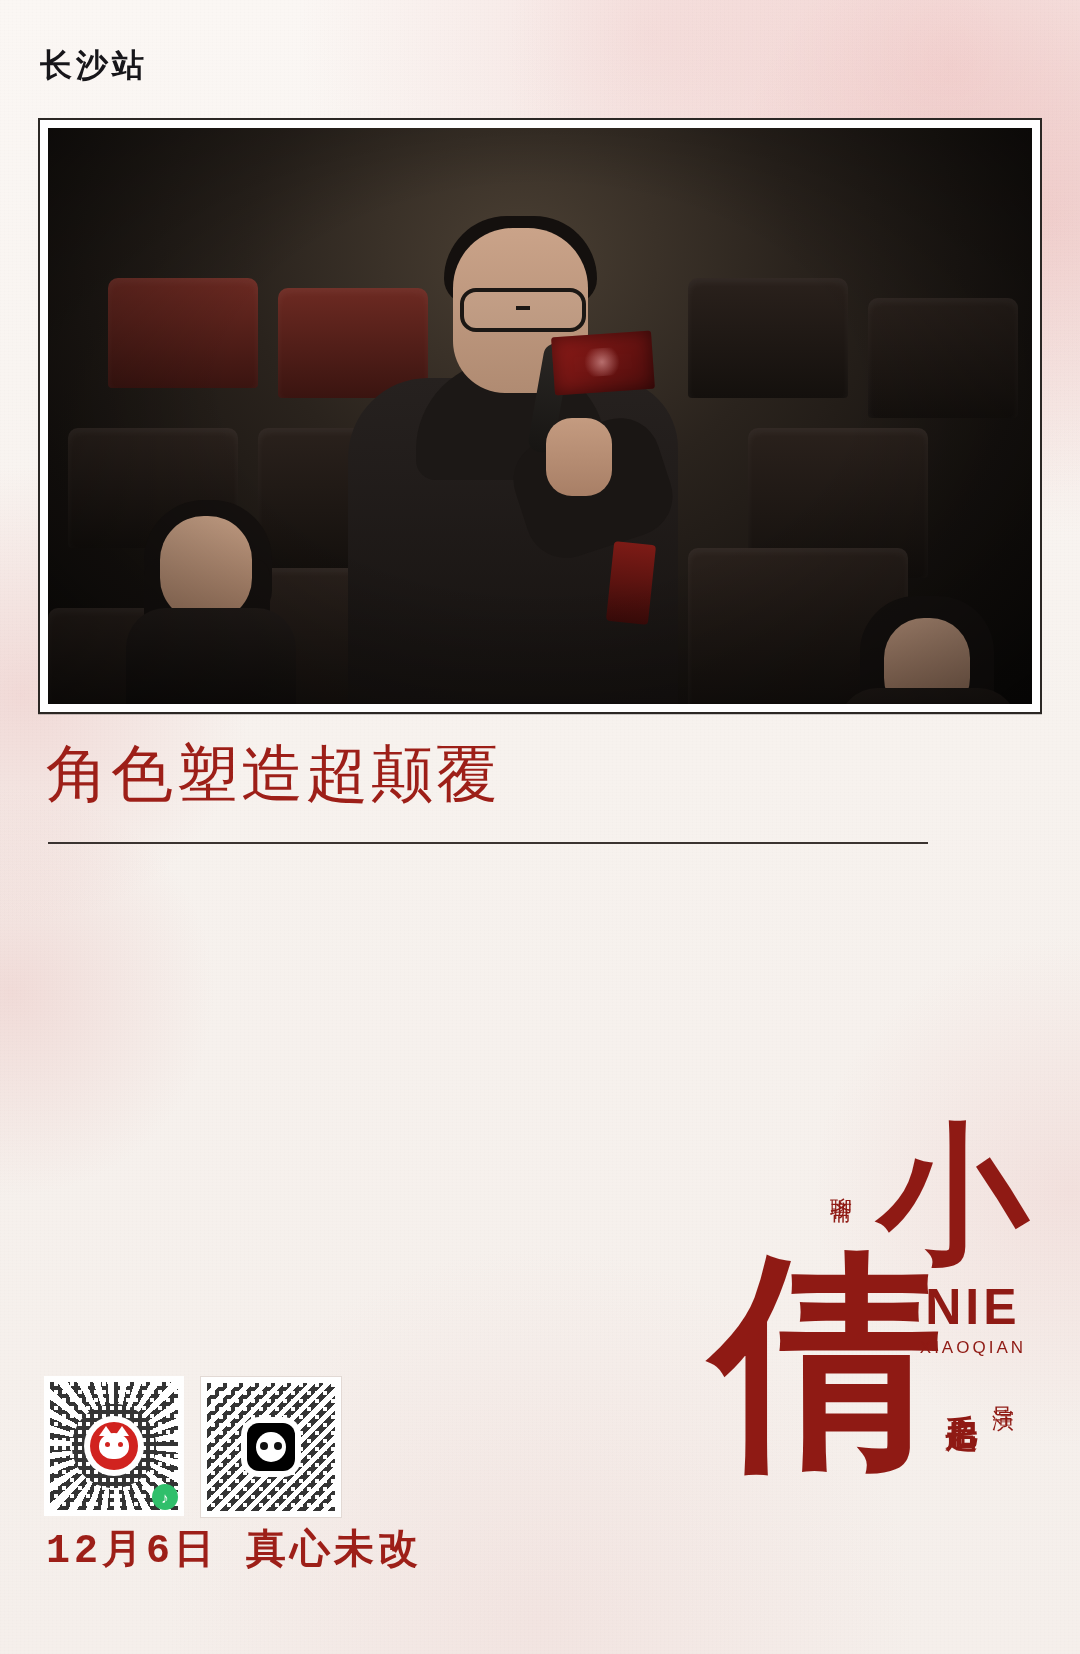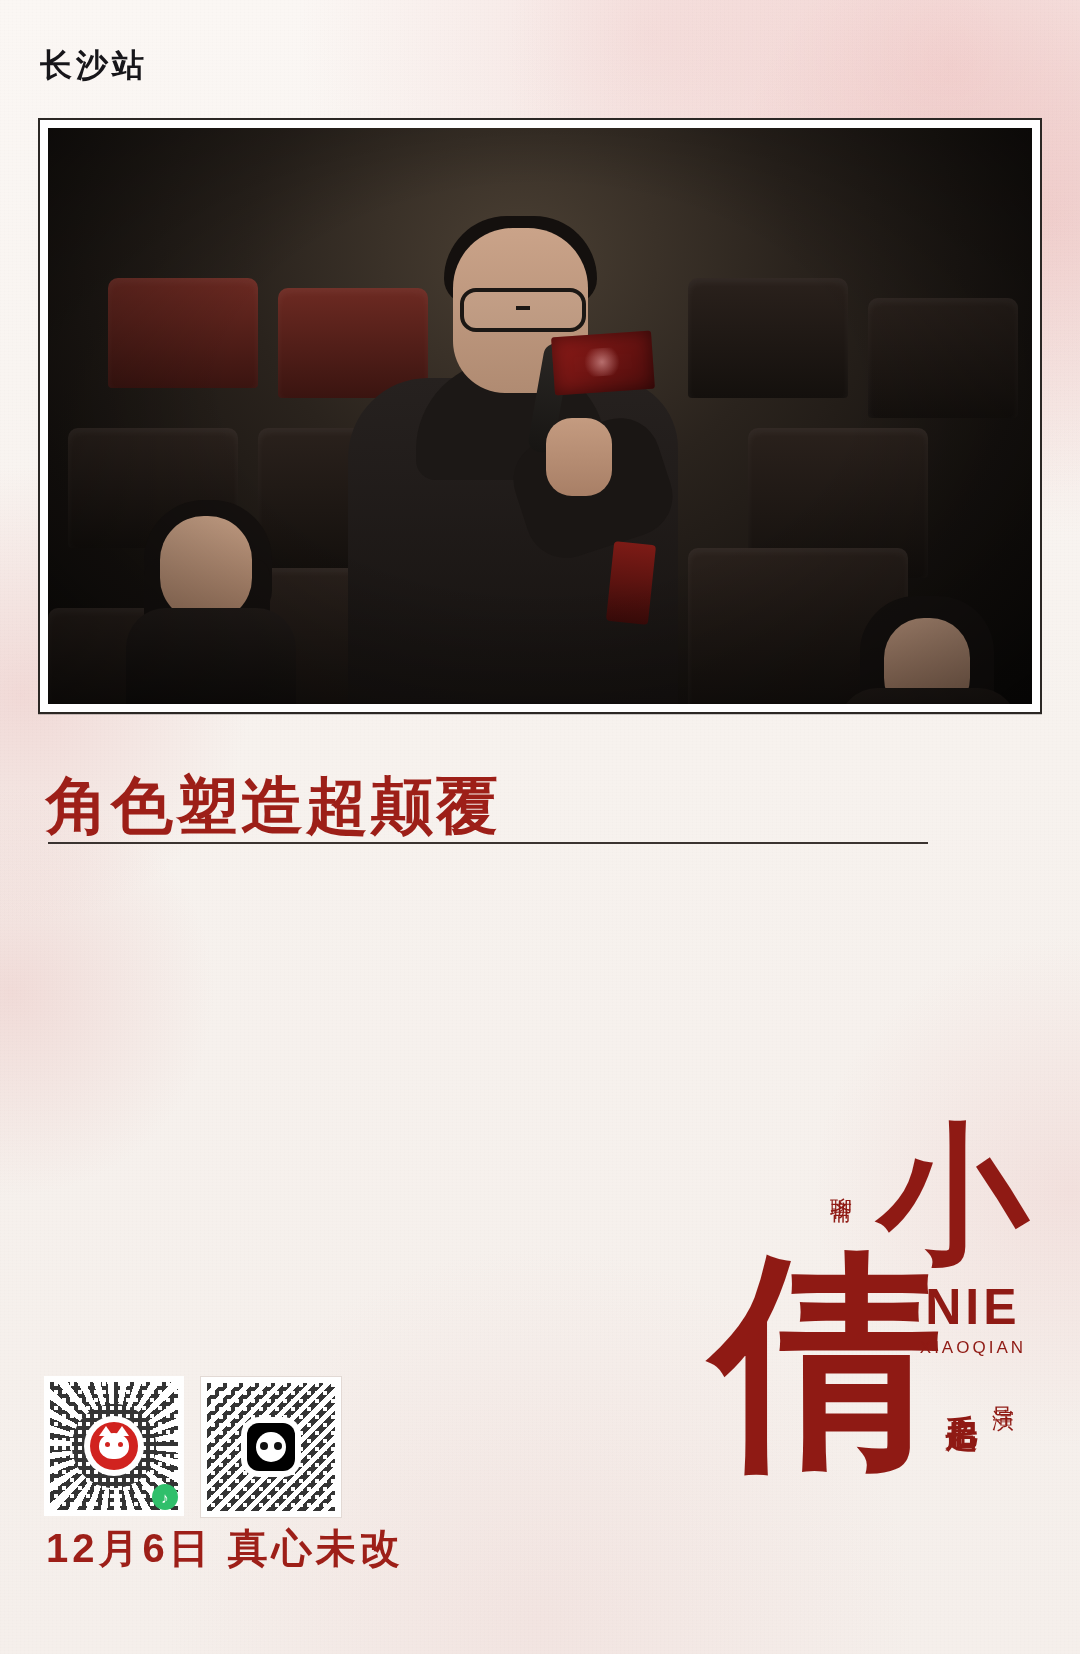--- a/index.html
+++ b/index.html
@@ -166,23 +166,23 @@
   .g-body { left: 790px; top: 560px; width: 180px; height: 90px; background: linear-gradient(180deg,#241d19,#110e0c); border-radius: 40px 40px 0 0; }
 
   .vignette {
     position: absolute; inset: 0;
     background: radial-gradient(ellipse at 50% 45%, rgba(0,0,0,0) 45%, rgba(0,0,0,.55) 100%);
   }
 
   .headline {
     position: absolute;
     left: 46px;
-    top: 764px;
+    top: 732px;
     font-size: 62px;
-    font-weight: 700;
+    font-weight: 400;
     letter-spacing: 3px;
     color: #9d1f18;
     font-family: "Liberation Serif", "DejaVu Serif", serif;
   }
   .rule {
     position: absolute;
     left: 48px;
     top: 842px;
     width: 880px;
     height: 2px;
@@ -364,21 +364,21 @@
   }
 
   .footer-text {
     position: absolute;
     left: 46px;
     bottom: 78px;
     font-size: 40px;
     font-weight: 700;
     color: #9d1f18;
     letter-spacing: 4px;
-    font-family: Liberation Sans, sans-serif;
+    font-family: Liberation Mono, monospace;
   }
 </style>
 </head>
 <body>
 
 <div class="poster">
 
   <div class="grain"></div>
 
   <div class="station">长沙站</div>

